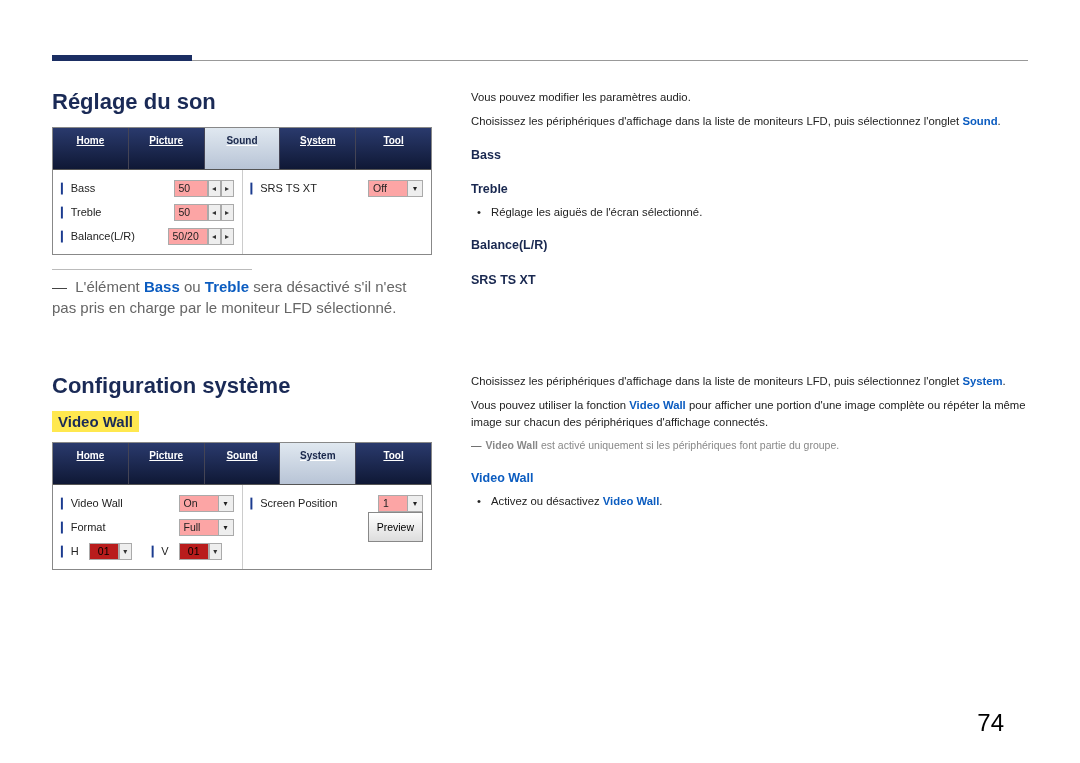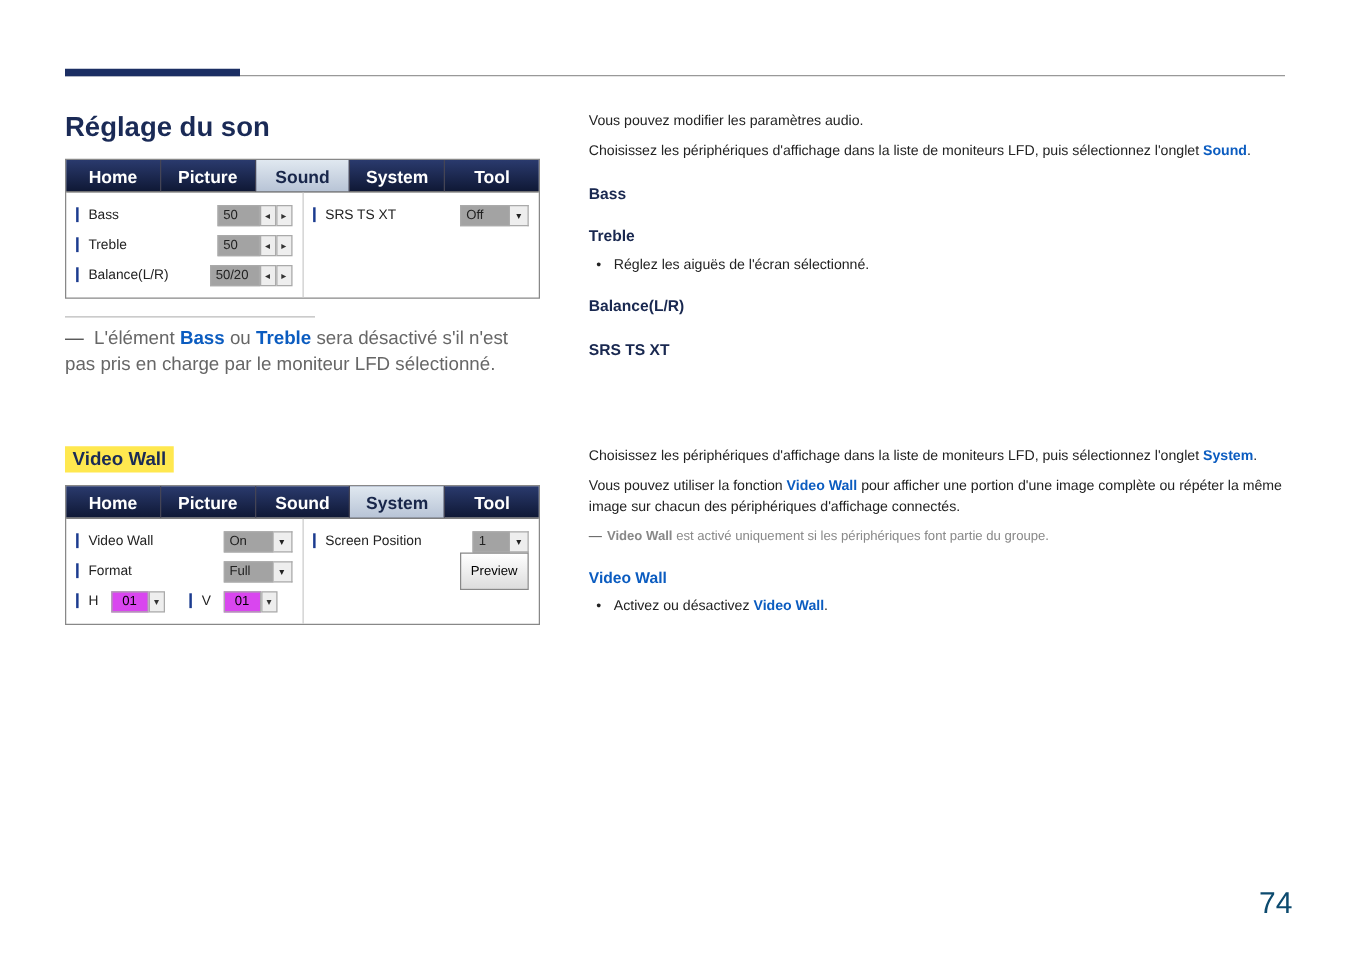--- a/index.html
+++ b/index.html
@@ -75,25 +75,26 @@
 
   
   .panel {
     border: 1px solid #888;
     width: 380px;
     background: #fff;
     margin-bottom: 6px;
   }
   .tabbar {
     display: flex;
-    height: 26px;
+    height: 42px;
     background: linear-gradient(#2a3a6d, #0f1835);
     border-bottom: 1px solid #555;
-    font-size: 14px;
+    font-size: 10px;
     color: #fff;
+    text-decoration: underline;
   }
   .tab {
     flex: 1;
     text-align: center;
     line-height: 26px;
     border-right: 1px solid #445;
     cursor: pointer;
     font-weight: 700;
   }
   .tab:last-child { border-right: none; }
@@ -118,33 +119,33 @@
     color: #222;
   }
   .row .lbl { flex: 0 0 auto; margin-right:4px;}
   .row .bar::before { content:"▎"; color:#1b3b8f; margin-right:2px; font-size:10px;}
   .val-box {
     border: 1px solid #aaa;
     height: 17px;
     line-height: 15px;
     font-size: 10.5px;
     padding: 0 4px;
-    background: #a3a3a3;
+    background: #fca5a5;
     min-width: 34px;
     text-align: left;
     display: inline-flex;
     align-items: center;
   }
   .mini-input {
     border: 1px solid #aaa;
     height: 17px;
     width: 30px;
     font-size: 10.5px;
     text-align: center;
-    background:#d946ef;
+    background:#b91c1c;
   }
   .spin {
     display:inline-flex; align-items:center; gap:0;
   }
   .spin .arrow {
     width:13px; height:17px; border:1px solid #aaa; background:#eee;
     font-size:8px; line-height:15px; text-align:center; color:#333; cursor:pointer;
   }
   .dropdown {
     display:inline-flex; align-items:center;
@@ -156,24 +157,24 @@
   }
   .btn {
     border:1px solid #888; background:linear-gradient(#fff,#ddd);
     height:30px; font-size:10.5px; padding:0 8px; cursor:pointer;
   }
 
   .section-gap { height: 55px; }
 
   .page-num {
     position: absolute;
-    right: 46px;
+    right: 76px;
     bottom: 26px;
     font-size: 24px;
-    color: #0c4a6e;
+    color: #000000;
   }
 </style>
 </head>
 <body>
 
 <div class="page">
   <div class="header-rule"></div>
 
   <div class="columns">
     <div class="col-left">
@@ -240,33 +241,34 @@
     <div class="col-right">
       <p class="para">Vous pouvez modifier les paramètres audio.</p>
       <p class="para">
         <span>Choisissez les périphériques d'affichage dans la liste de moniteurs LFD, puis sélectionnez l'onglet </span><span class="bold-blue">Sound</span><span>.</span>
       </p>
 
       <h4 class="sub">Bass</h4>
 
       <h4 class="sub">Treble</h4>
       <ul class="b">
-          <li>Réglez les aiguës de l'écran sélectionné.</li>
+          <li>Réglage les aiguës de l'écran sélectionné.</li>
         </ul>
 
       <h4 class="sub">Balance(L/R)</h4>
 
       <h4 class="sub">SRS TS XT</h4>
     </div>
   </div>
 
   <div class="section-gap"></div>
 
   <div class="columns">
     <div class="col-left">
+      <h2 class="section-title">Configuration système</h2>
       <h3 class="highlight">Video Wall</h3>
 
       <div class="panel">
         <div class="tabbar">
           <div class="tab">Home</div>
           <div class="tab">Picture</div>
           <div class="tab">Sound</div>
           <div class="tab active">System</div>
           <div class="tab">Tool</div>
         </div>

